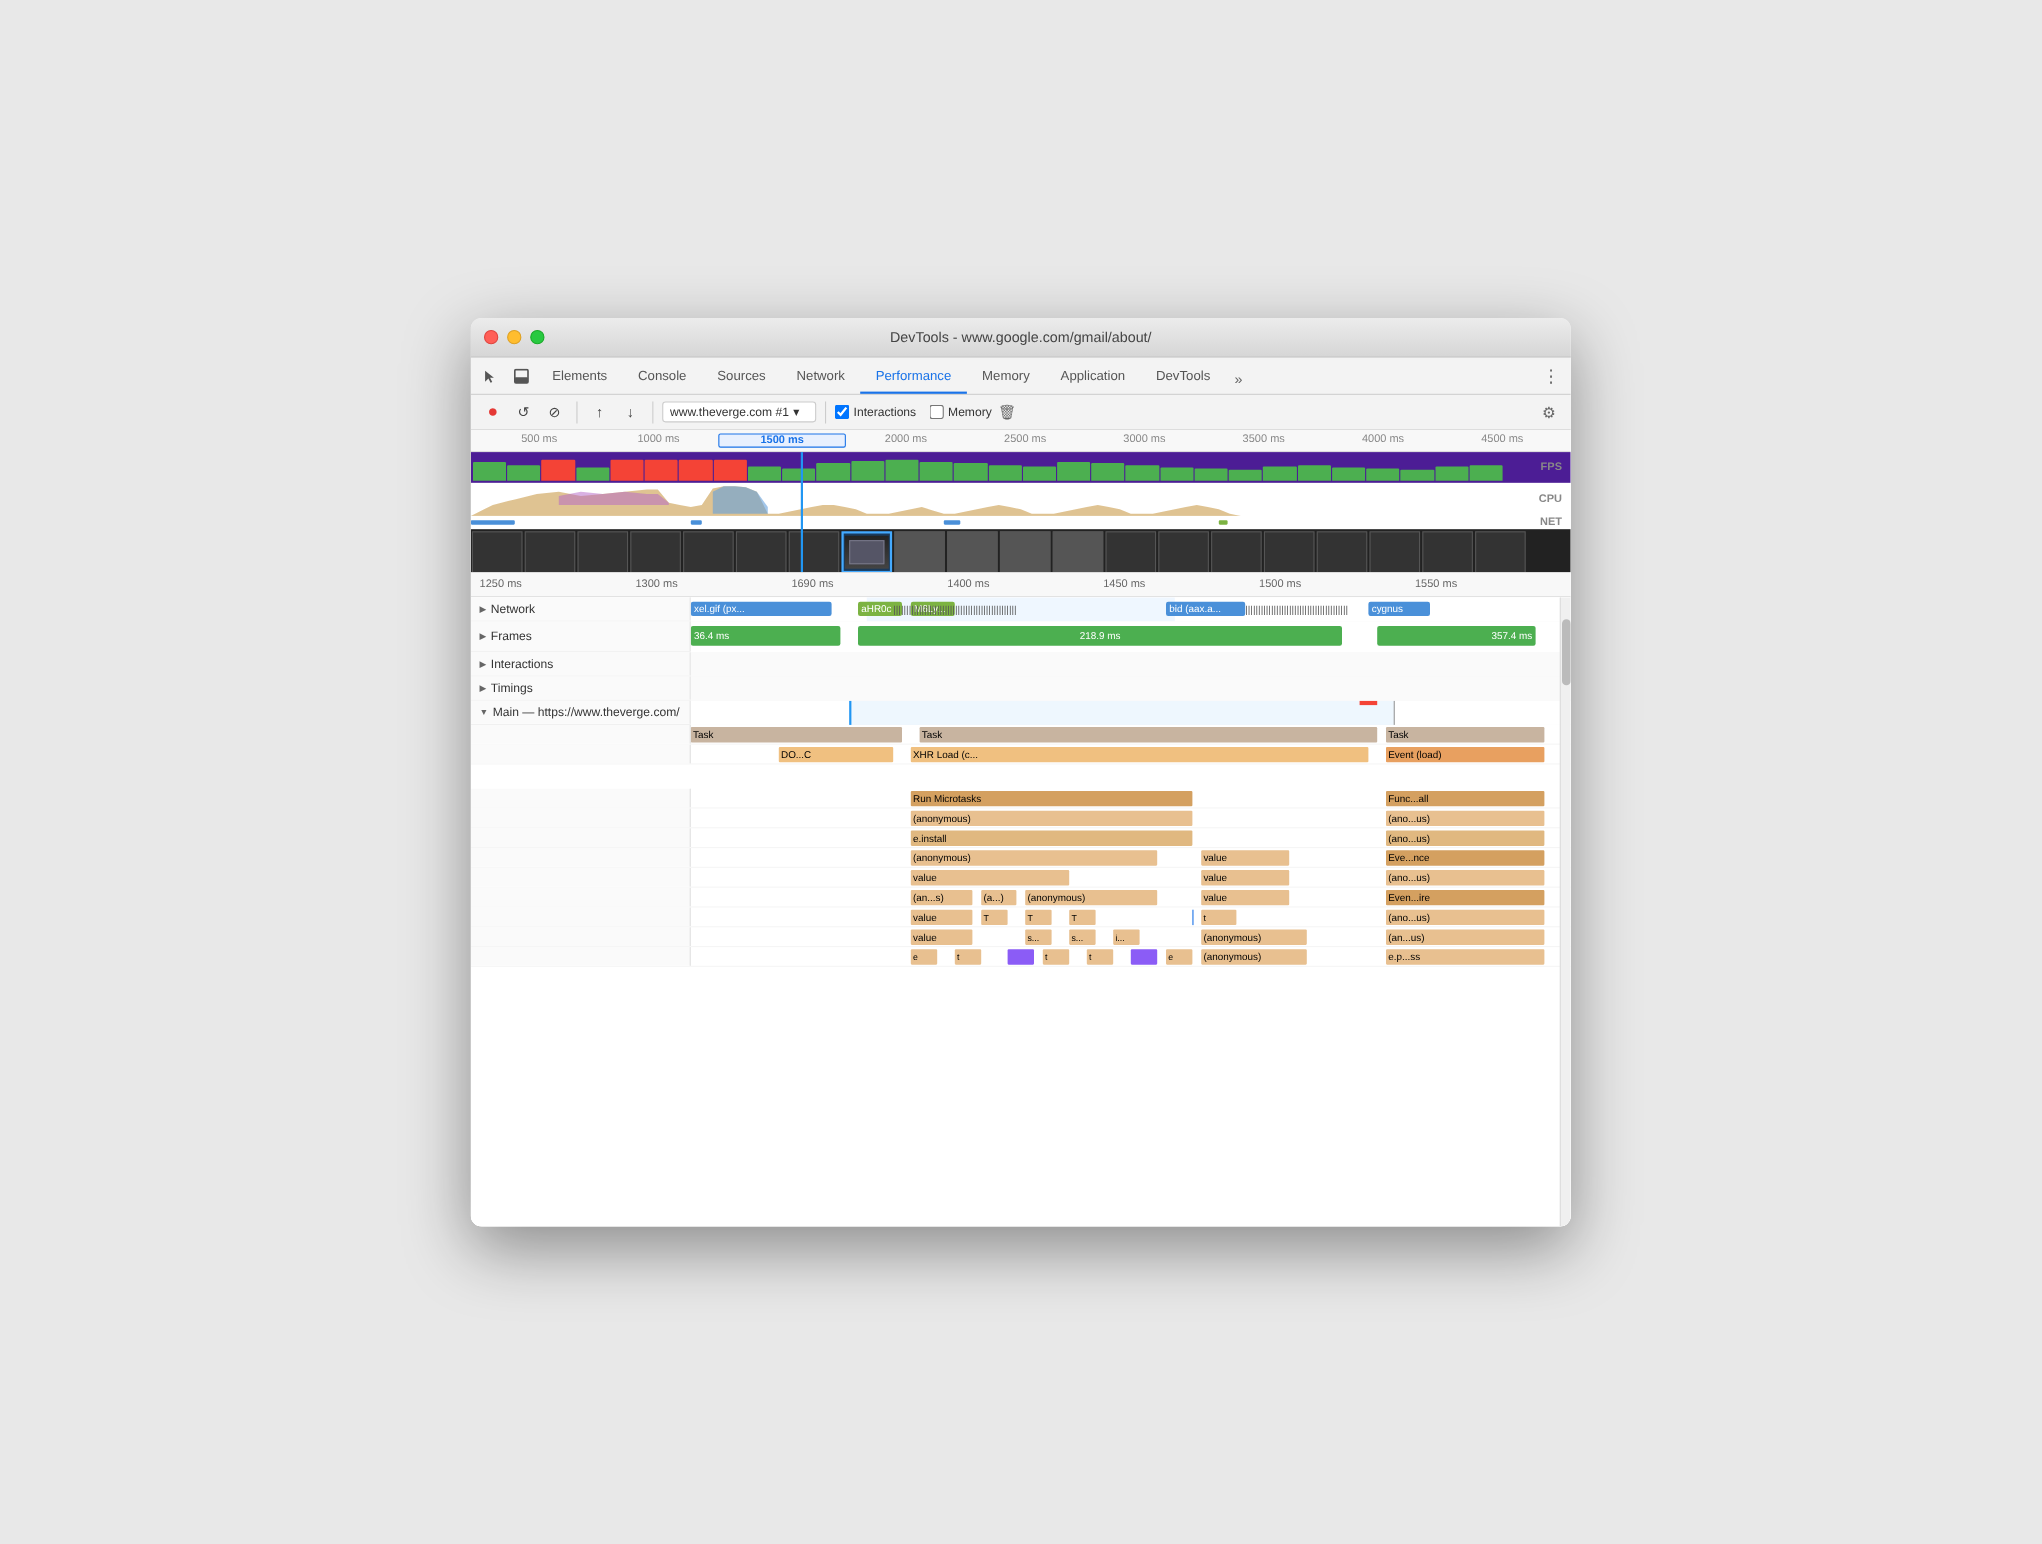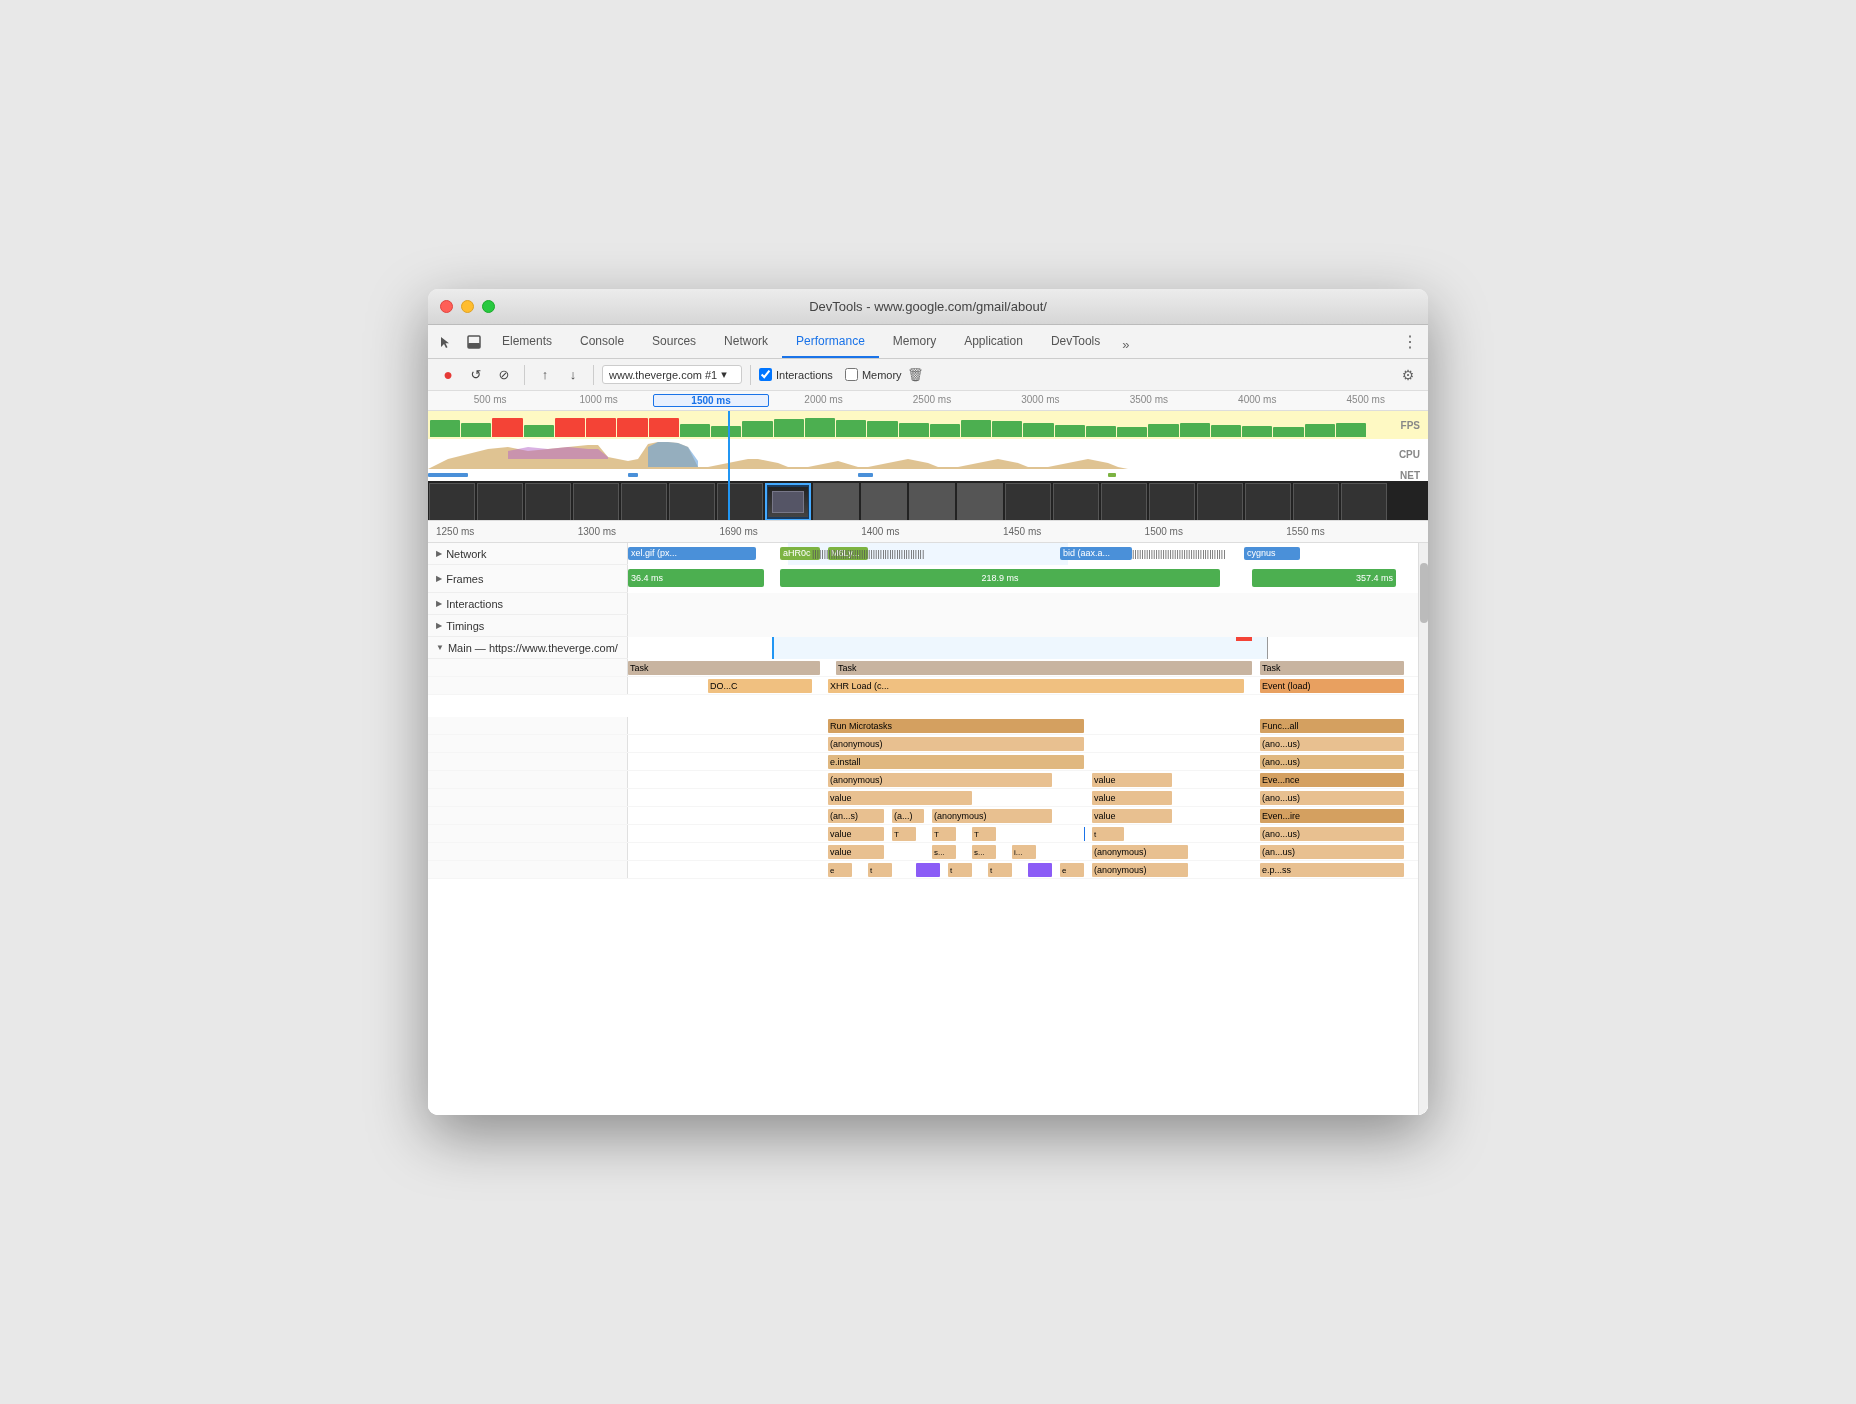--- a/index.html
+++ b/index.html
@@ -512,21 +512,21 @@
           <div class="ruler-mark" style="color:#1a73e8;font-weight:bold;background:#e8f0fe;border:1px solid #1a73e8;border-radius:2px;padding:0 3px;">1500 ms</div>
           <div class="ruler-mark">2000 ms</div>
           <div class="ruler-mark">2500 ms</div>
           <div class="ruler-mark">3000 ms</div>
           <div class="ruler-mark">3500 ms</div>
           <div class="ruler-mark">4000 ms</div>
           <div class="ruler-mark">4500 ms</div>
         </div>
       </div>
 
-      <div class="fps-chart" style="height:28px;position:relative;background:#fef9c3;padding-left:24px;">
+      <div class="fps-chart" style="height:28px;position:relative;background:#4c1d95;padding-left:24px;">
         <div class="fps-bars">
 
           <div class="fps-bar" style="height:70%;"></div>
           <div class="fps-bar" style="height:60%;"></div>
           <div class="fps-bar red"></div>
           <div class="fps-bar" style="height:50%;"></div>
           <div class="fps-bar red"></div>
           <div class="fps-bar red"></div>
           <div class="fps-bar red"></div>
           <div class="fps-bar red"></div>

